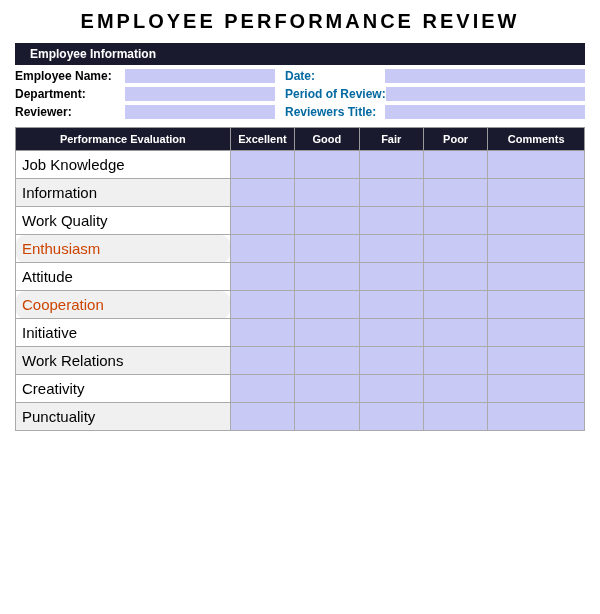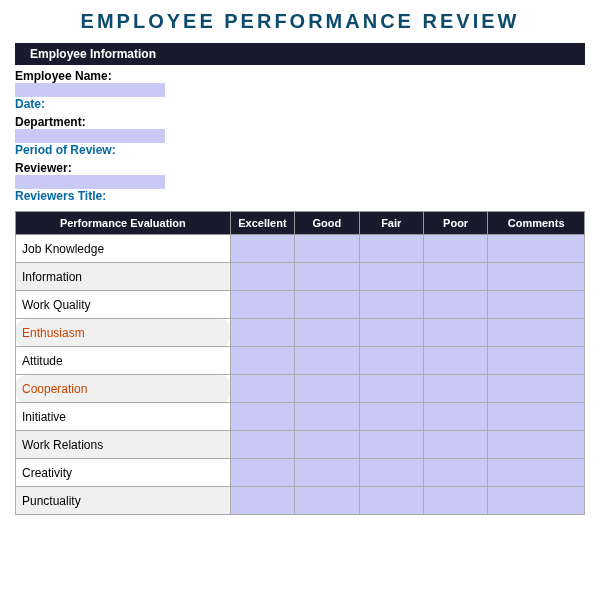--- a/index.html
+++ b/index.html
@@ -15,42 +15,41 @@
       min-height: 614px;
       padding: 10px 15px 15px 15px;
     }
 
     .page-title {
       text-align: center;
       font-size: 20px;
       font-weight: bold;
       letter-spacing: 3px;
       margin-bottom: 10px;
-      color: #0c4a6e;
+      color: #000000;
     }
 
     .section-header {
       background-color: #1a1a2e;
       color: #fff;
       font-weight: bold;
       font-size: 12px;
       padding: 4px 15px;
       margin-bottom: 4px;
     }
 
     .info-section {
       margin-bottom: 8px;
     }
 
     .info-row {
       display: flex;
-      align-items: flex-start;
+      align-items: flex-end;
       margin-bottom: 4px;
       font-size: 12px;
-      flex-direction: column;
     }
 
     .info-label {
       font-weight: bold;
       min-width: 110px;
       color: #000;
     }
 
     .info-input {
       background-color: #c8caf5;
@@ -95,21 +94,21 @@
       width: 200px;
     }
 
     .eval-table td {
       border: 1px solid #aaa;
       padding: 0;
       height: 28px;
     }
 
     .eval-table td.criteria-cell {
-      font-size: 12px;
+      font-size: 15px;
       color: #000;
       padding: 3px 6px;
       background-color: #fff;
     }
 
     .eval-table td.criteria-cell.orange {
       color: #cc4400;
       border-radius: 9px;
     }
 

